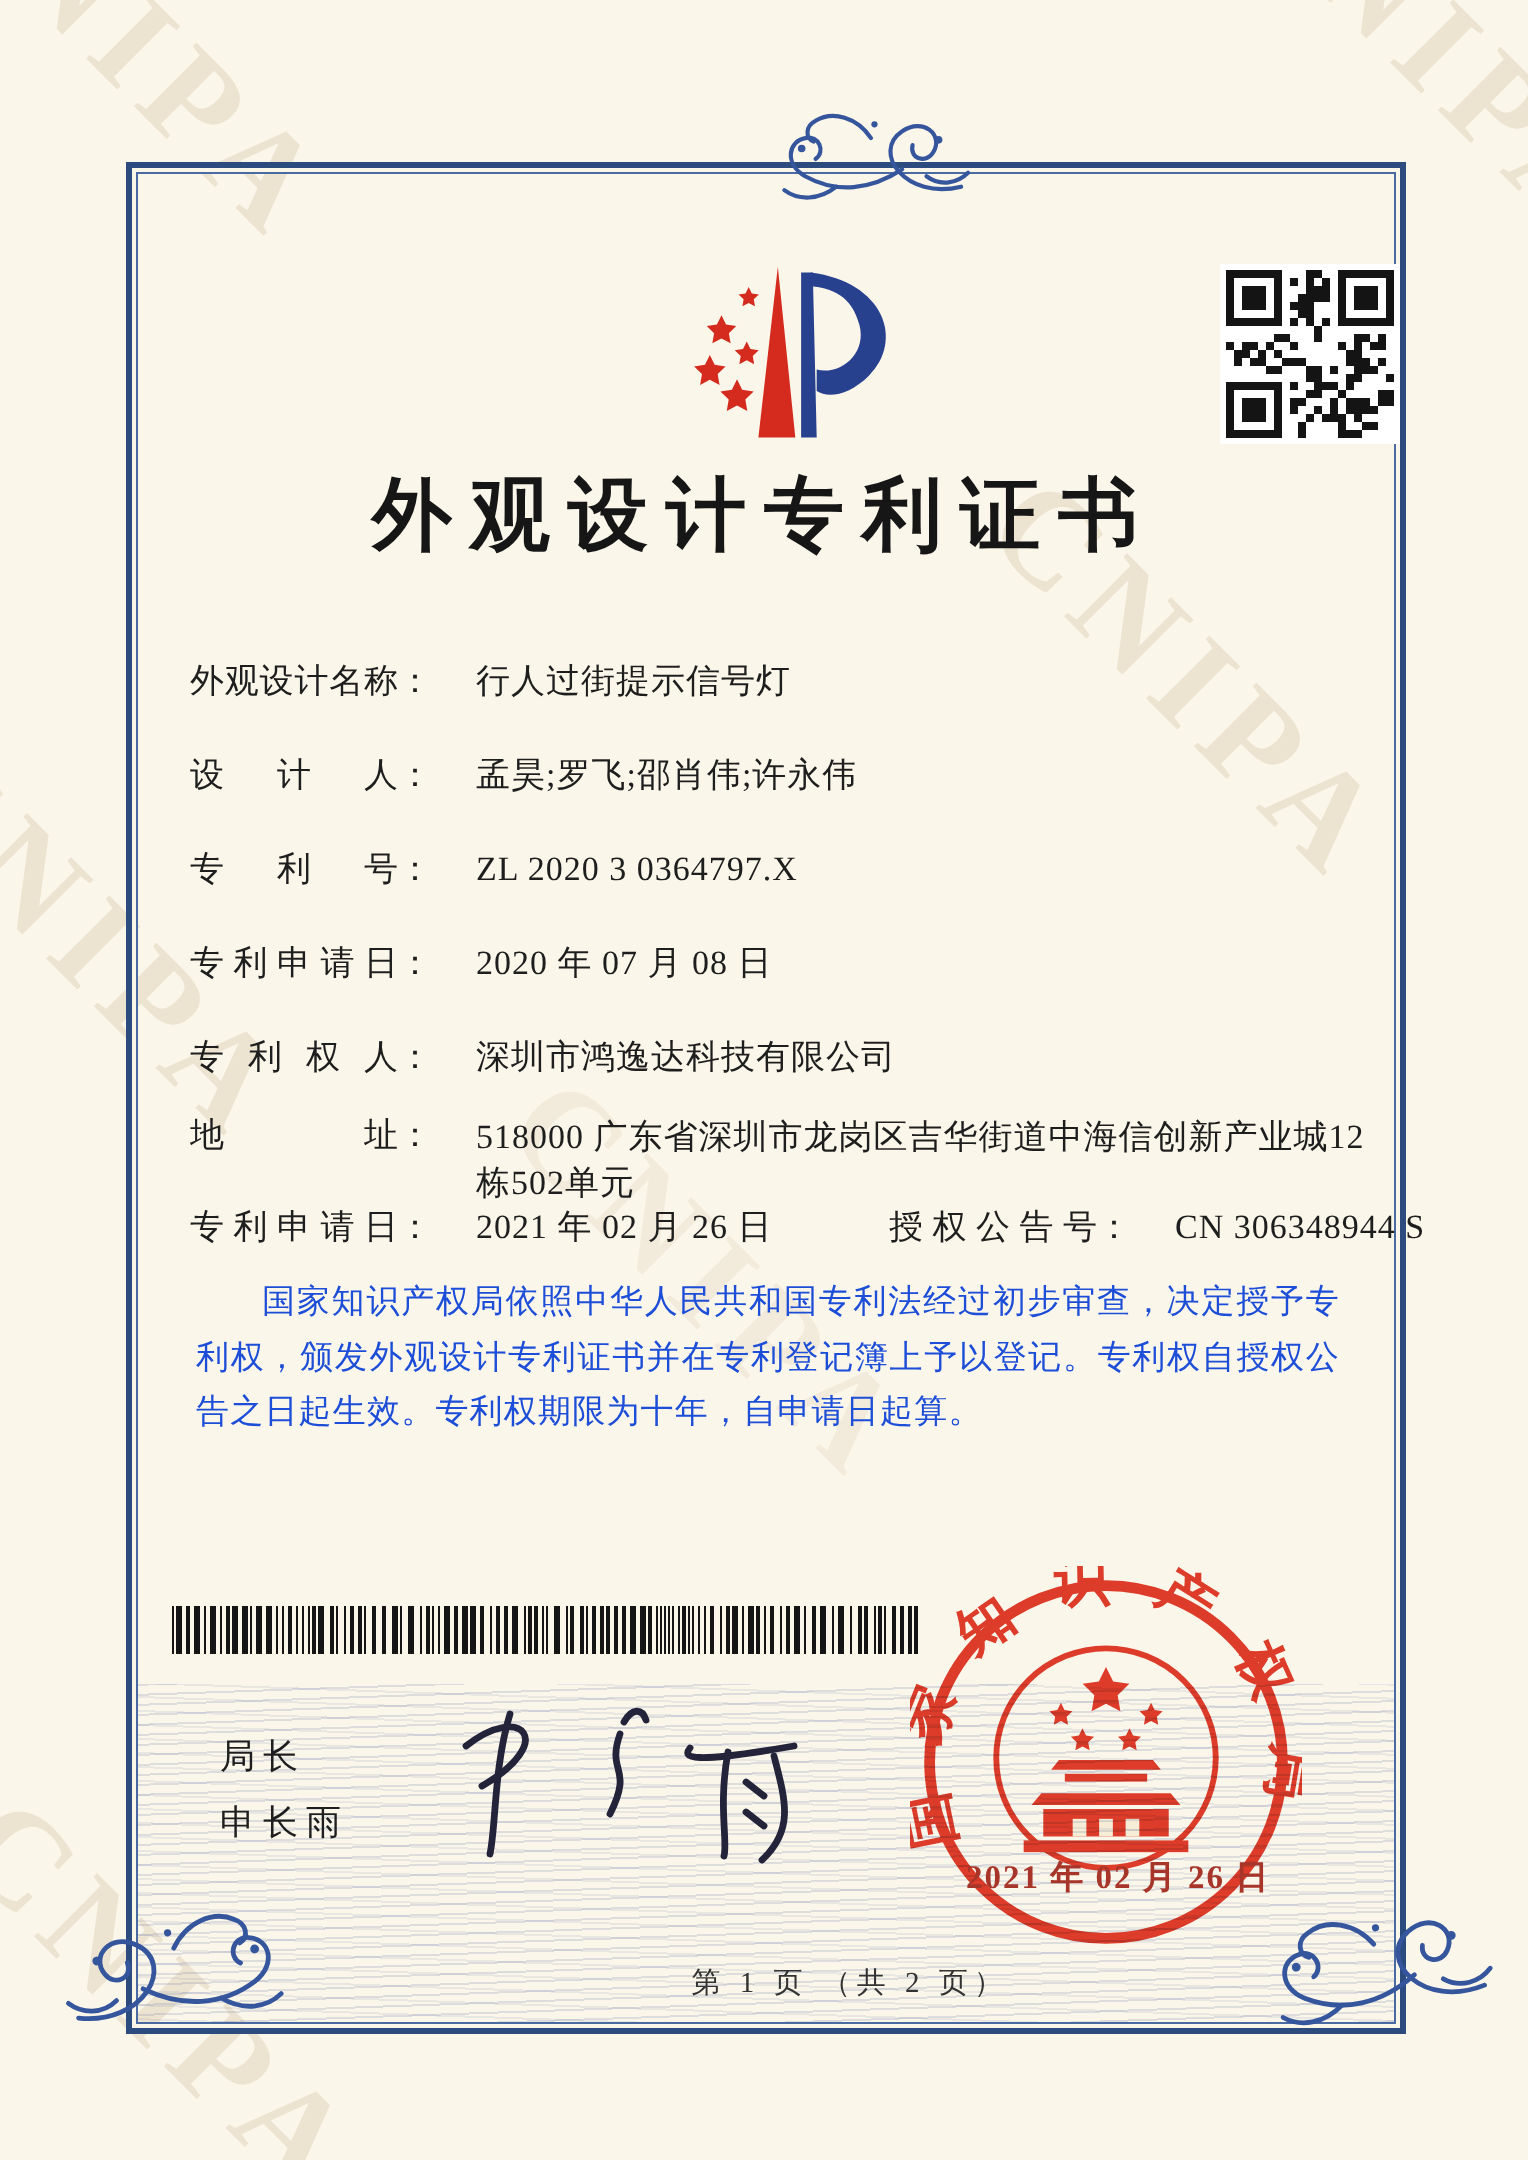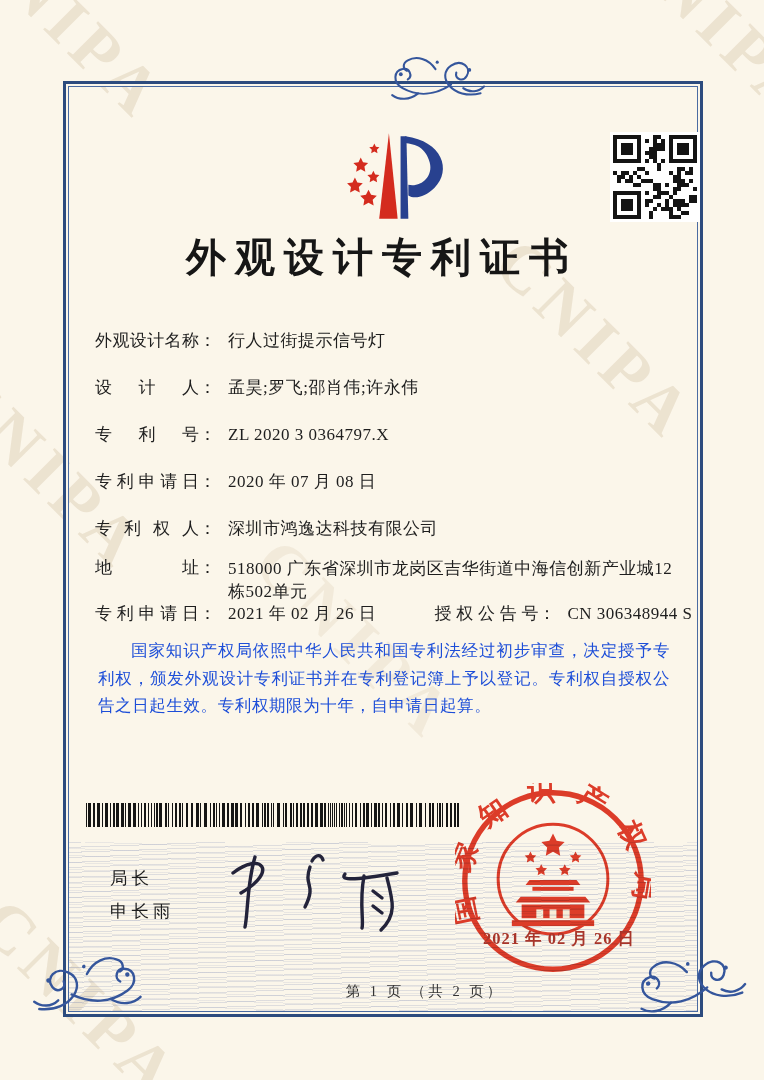--- a/index.html
+++ b/index.html
@@ -39,21 +39,21 @@
   .logo{position:absolute; z-index:3; left:318px; top:128px; width:136px; height:100px;}
   .qr{position:absolute; z-index:3; left:610px; top:132px; width:84px; height:84px; background:#fff; padding:3px;}
   .doc-title{
     position:absolute; z-index:3; left:0; top:230px; width:764px; text-align:center;
     font-size:40px; font-weight:bold; letter-spacing:9px; color:#161616;
   }
   
   .fields{position:absolute; z-index:3; left:95px; top:330px; width:590px; font-size:17px;}
   .row{margin-bottom:25px; line-height:22px; white-space:nowrap;}
   .row .lab{display:inline-block; width:104px; text-align:justify; text-align-last:justify; vertical-align:top;}
-  .row .val{margin-left:12px; letter-spacing:0.5px;}
+  .row .val{margin-left:22px; letter-spacing:0.5px;}
   .row-addr{margin-top:-8px; margin-bottom:0; white-space:normal;}
   .row-addr .val{display:inline-block; width:445px; line-height:23px; vertical-align:top;}
   .row-grant{white-space:nowrap;}
   .grp2{margin-left:54px;}
   
   .paragraphs{position:absolute; z-index:3; left:92px; top:631px; width:584px;}
   .paragraphs p{
     margin:6px; text-indent:2em; font-size:16.5px; line-height:27.5px;
     letter-spacing:0.6px; text-align:justify; color:#1d4ed8;
   }

